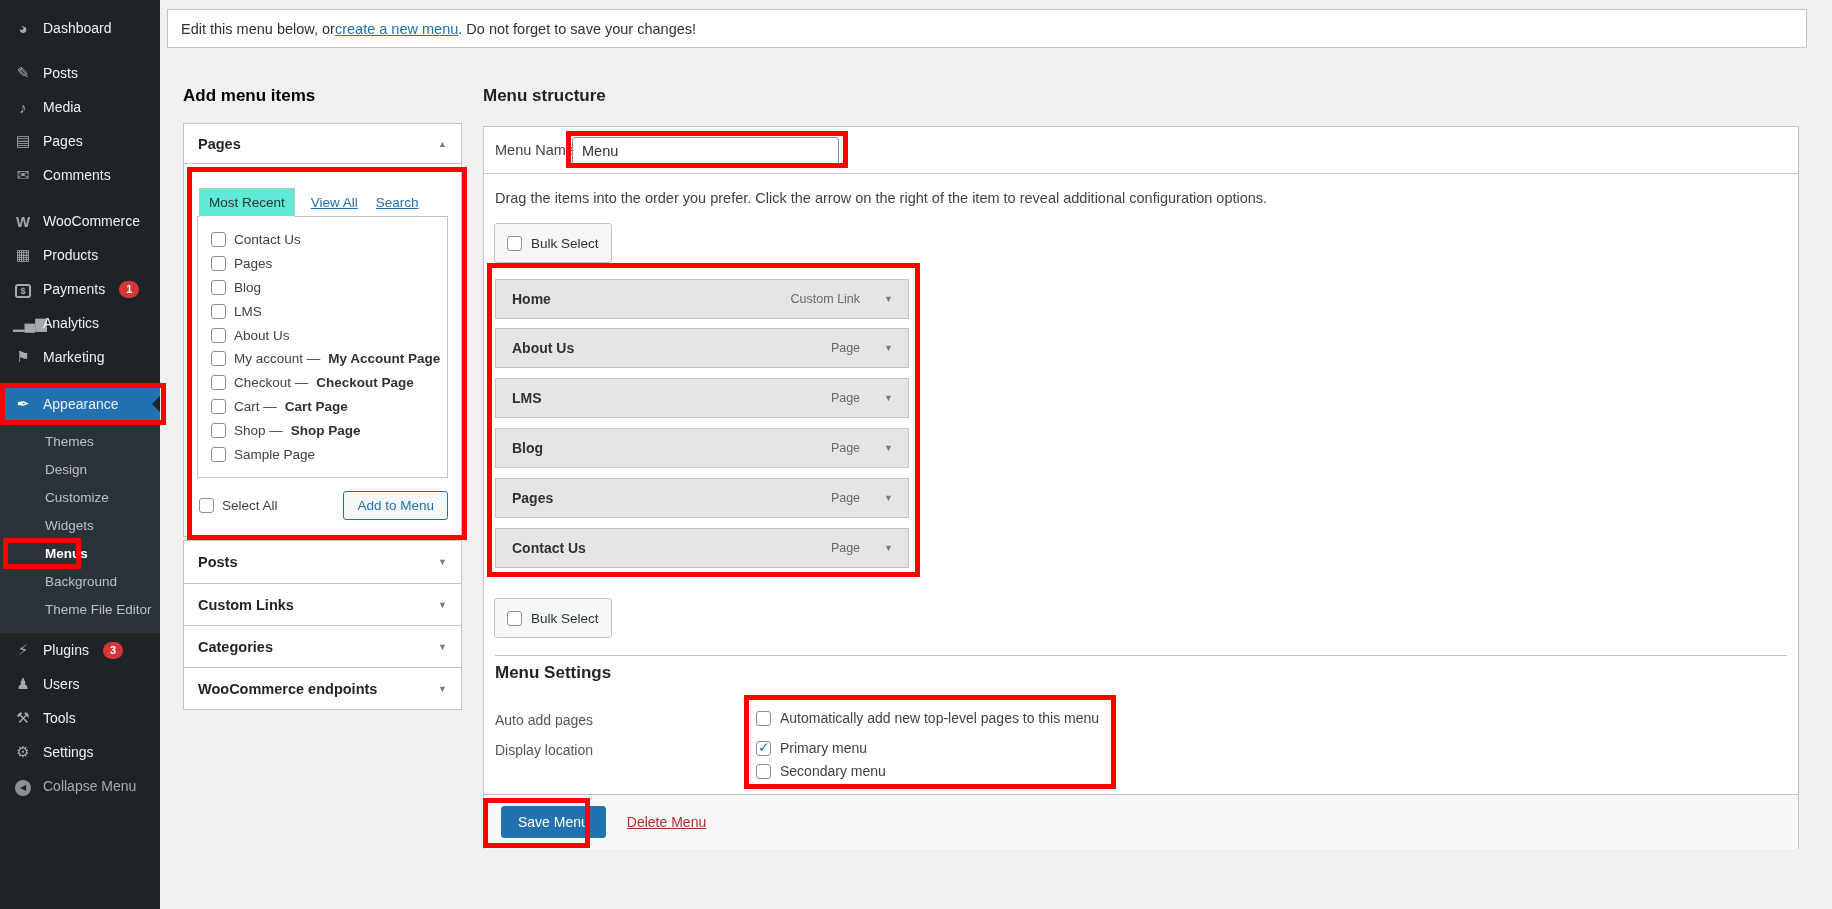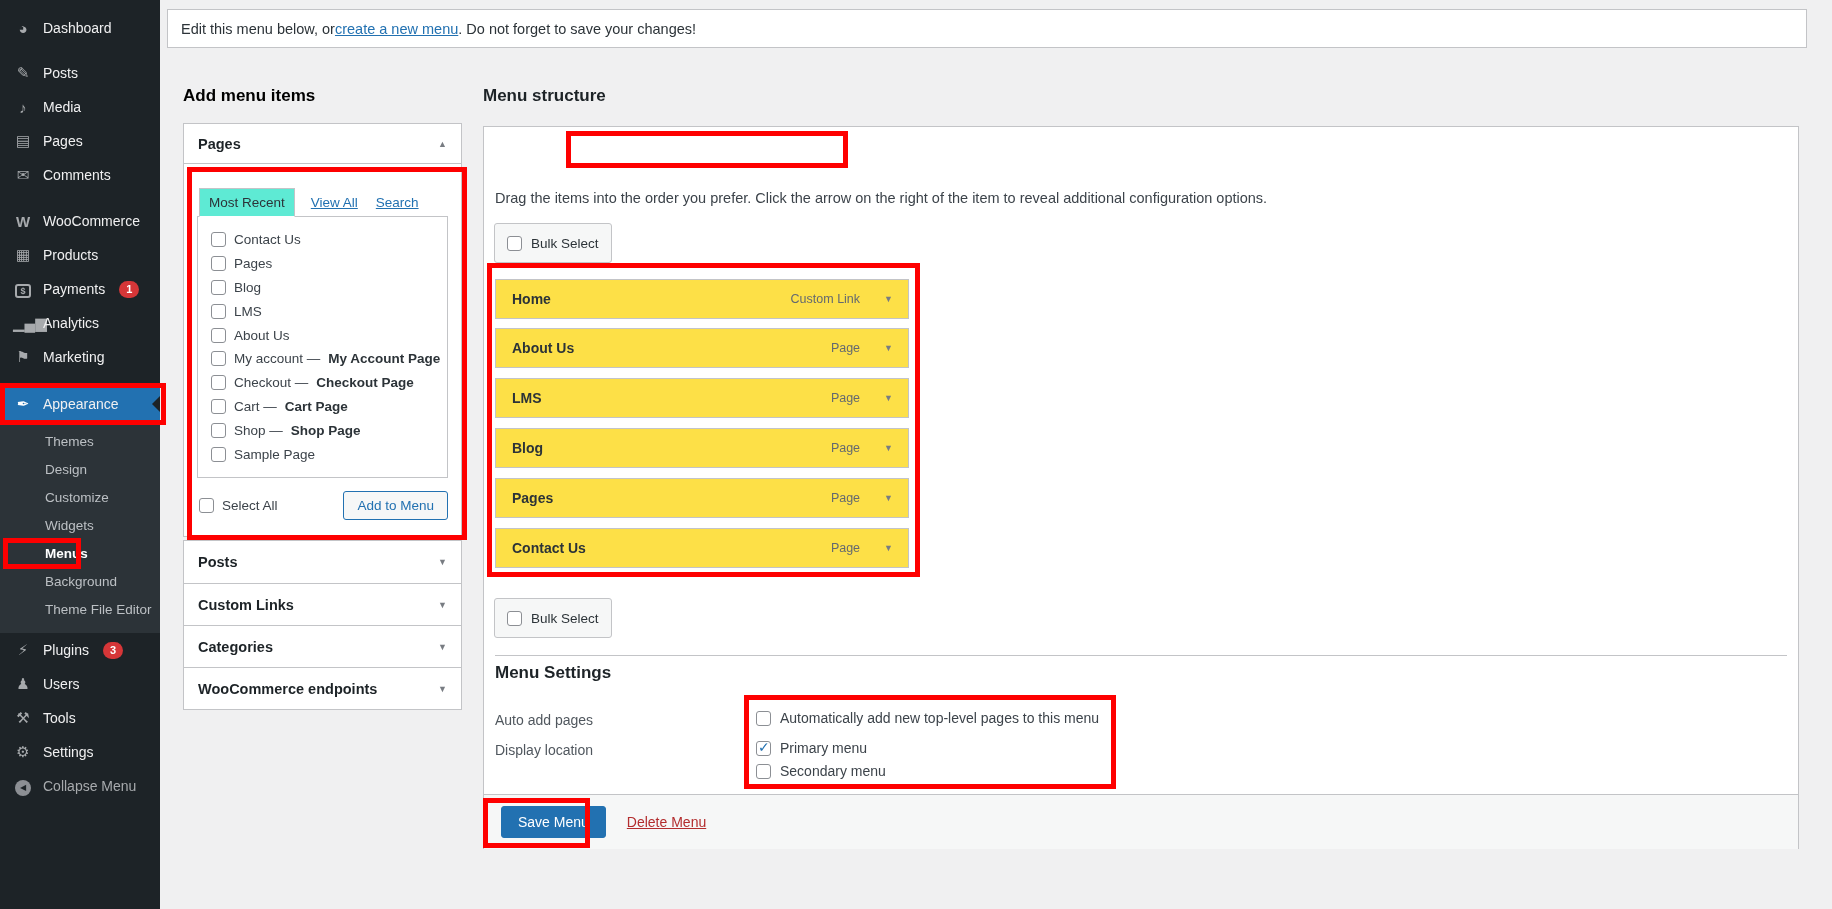--- a/index.html
+++ b/index.html
@@ -54,21 +54,21 @@
   .acc-row { height:42px; display:flex; align-items:center; justify-content:space-between; padding:0 14px; border-top:1px solid #c3c4c7; cursor:pointer; }
   .acc-row:first-child { border-top:none; }
 
   
   .struct { position:absolute; left:483px; top:126px; width:1316px; height:723px; background:#fff; border:1px solid #c3c4c7; }
   .name-row { position:absolute; left:0; top:0; width:100%; height:47px; border-bottom:1px solid #c3c4c7; display:flex; align-items:center; padding-left:11px; font-size:14.5px; color:#3c434a; }
   .name-input { position:absolute; left:88px; top:10px; width:267px; height:28px; border:1px solid #8c8f94; border-radius:3px; padding:0 9px; font-size:14.5px; color:#2c3338; font-family:inherit; background:#fff; }
   .instruction { position:absolute; left:11px; top:63px; font-size:14.5px; color:#3c434a; }
   .bulkbox { position:absolute; left:10px; height:40px; border:1px solid #c3c4c7; background:#f6f7f7; border-radius:3px; display:flex; align-items:center; gap:9px; padding:0 12px; font-size:13.5px; color:#2c3338; cursor:pointer; }
   .bulk1 { top:96px; } .bulk2 { top:471px; }
-  .mbar { position:absolute; left:11px; width:414px; height:40px; background:#fde047; border:1px solid #c3c4c7; display:flex; align-items:center; padding:0 15px 0 16px; cursor:move; }
+  .mbar { position:absolute; left:11px; width:414px; height:40px; background:#e5e5e5; border:1px solid #c3c4c7; display:flex; align-items:center; padding:0 15px 0 16px; cursor:move; }
   .mbar .lbl { font-weight:bold; font-size:14px; color:#2c3338; flex:1; }
   .mbar .typ { font-size:12.5px; color:#646970; margin-right:24px; }
   .divider { position:absolute; left:11px; right:11px; top:528px; border-top:1px solid #c3c4c7; }
   .set-head { position:absolute; left:11px; top:536px; font-size:17px; font-weight:bold; color:#1d2327;text-align:center; }
   .set-label { position:absolute; left:11px; font-size:14px; color:#50575e; }
   .set-row { position:absolute; left:272px; display:flex; align-items:center; gap:9px; font-size:14px; color:#3c434a; cursor:pointer; }
   .footer { position:absolute; left:0; top:667px; width:100%; height:55px; background:#f6f7f7; border-top:1px solid #c3c4c7; display:flex; align-items:center; padding-left:17px; }
   .savebtn { background:#2271b1; border:1px solid #2271b1; color:#fff; border-radius:3px; padding:7px 16px; font-size:14px; cursor:pointer; font-family:inherit; }
   .dellink { color:#b32d2e; text-decoration:underline; font-size:14px; margin-left:21px; cursor:pointer; }
 
@@ -254,20 +254,24 @@
       <span class="acc-title">Categories</span>
       <span class="chev">▼</span>
     </div>
     <div class="acc-row">
       <span class="acc-title">WooCommerce endpoints</span>
       <span class="chev">▼</span>
     </div>
   </div>
 
   <div class="struct">
+    <div class="name-row">
+      <span>Menu Name</span>
+      <input class="name-input" value="Menu" style="">
+    </div>
     <div class="instruction">Drag the items into the order you prefer. Click the arrow on the right of the item to reveal additional configuration options.</div>
 
     <div class="bulkbox bulk1">
       <span class="cb"></span>
       <span>Bulk Select</span>
     </div>
 
     <div class="mbar" style="top:152px">
       <span class="lbl">Home</span>
       <span class="typ">Custom Link</span>

